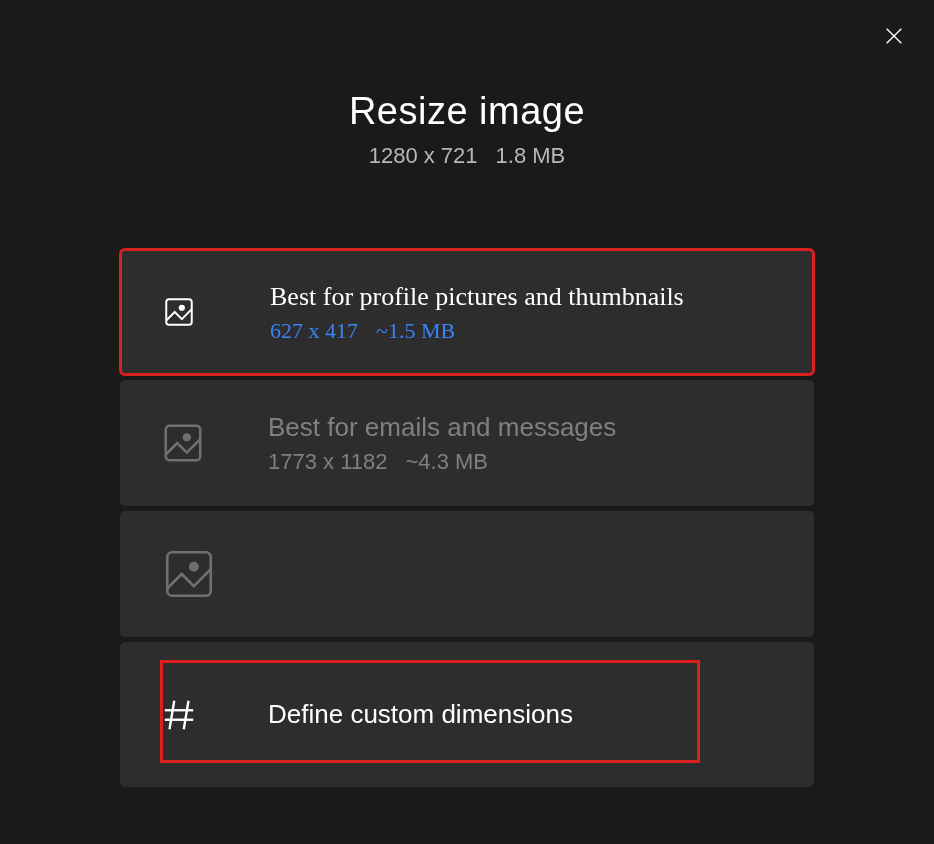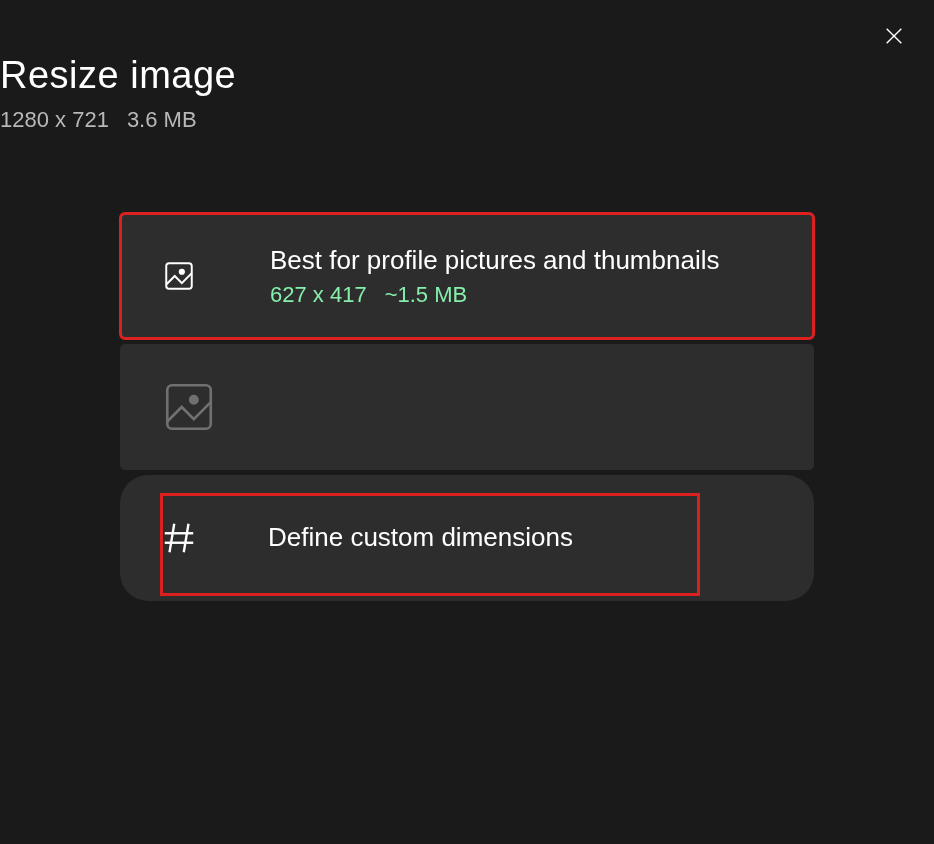--- a/index.html
+++ b/index.html
@@ -26,22 +26,22 @@
       align-items: center;
       justify-content: center;
       cursor: pointer;
       color: #ffffff;
     }
     .close-button svg {
       width: 22px;
       height: 22px;
     }
     .header {
-      text-align: left;
-      padding-top: 54px;
+      text-align: center;
+      padding-top: 90px;
     }
     .dialog-title {
       font-size: 38px;
       font-weight: 400;
       color: #ffffff;
       letter-spacing: 0.5px;
     }
     .image-info {
       margin-top: 10px;
       font-size: 22px;
@@ -62,20 +62,21 @@
       padding: 0 40px;
       height: 126px;
       display: flex;
       align-items: center;
       margin-bottom: 5px;
       cursor: pointer;
       position: relative;
     }
     .option-card.selected {
       border: 2px solid #0369a1;
+      font-family: Liberation Serif, serif;
     }
     .option-card.highlight-red-outer {
       outline: 3px solid #dc2020;
       outline-offset: -2px;
     }
     .option-card.dimmed .option-title,
     .option-card.dimmed .option-details {
       color: #808080;
     }
     .option-card.dimmed .option-icon svg {
@@ -107,30 +108,29 @@
       margin-left: 48px;
     }
     .option-title {
       font-size: 26px;
       font-weight: 400;
       color: #ffffff;
       line-height: 1.3;
     }
     .option-details {
       font-size: 22px;
-      color: #86efac;
+      color: #3b82f6;
       margin-top: 4px;
     }
     .option-details .detail-sep {
       display: inline-block;
       width: 18px;
     }
     .option-card-custom {
-      height: 126px;
-      border-radius: 28px;
+      height: 145px;
     }
     .custom-inner-highlight {
       position: absolute;
       top: 18px;
       left: 40px;
       width: 540px;
       height: 103px;
       border: 3px solid #dc2020;
       pointer-events: none;
     }
@@ -152,21 +152,21 @@
 <div class="close-button">
   <svg viewBox="0 0 24 24" fill="none" stroke="currentColor" stroke-width="1.5">
     <line x1="4" y1="4" x2="20" y2="20"></line>
     <line x1="20" y1="4" x2="4" y2="20"></line>
   </svg>
 </div>
 
 <div class="header">
   <div class="dialog-title">Resize image</div>
   <div class="image-info">
-    <span>1280 x 721</span><span class="separator"></span><span>3.6 MB</span>
+    <span>1280 x 721</span><span class="separator"></span><span>1.8 MB</span>
   </div>
 </div>
 
 <div class="options-container">
 
   <div class="option-card selected highlight-red-outer">
     <div class="option-icon small">
       <svg viewBox="0 0 24 24" fill="none" stroke-width="1.4">
         <rect x="3" y="3" width="18" height="18" rx="2"></rect>
         <circle cx="14" cy="9" r="1.5" fill="currentColor"></circle>
@@ -174,20 +174,35 @@
       </svg>
     </div>
     <div class="option-text">
       <div class="option-title">Best for profile pictures and thumbnails</div>
       <div class="option-details">
         <span>627 x 417</span><span class="detail-sep"></span><span>~1.5 MB</span>
       </div>
     </div>
   </div>
 
+  <div class="option-card dimmed">
+    <div class="option-icon medium">
+      <svg viewBox="0 0 24 24" fill="none" stroke-width="1.3">
+        <rect x="3" y="3" width="18" height="18" rx="2"></rect>
+        <circle cx="14" cy="9" r="1.5" fill="#707070"></circle>
+        <path d="M3 18 L9 12 L14 17 L21 10"></path>
+      </svg>
+    </div>
+    <div class="option-text">
+      <div class="option-title">Best for emails and messages</div>
+      <div class="option-details">
+        <span>1773 x 1182</span><span class="detail-sep"></span><span>~4.3 MB</span>
+      </div>
+    </div>
+  </div>
 
   <div class="option-card dimmed">
     <div class="option-icon large">
       <svg viewBox="0 0 24 24" fill="none" stroke-width="1.1">
         <rect x="3" y="3" width="18" height="18" rx="2"></rect>
         <circle cx="14" cy="9" r="1.5" fill="#707070"></circle>
         <path d="M3 18 L9 12 L14 17 L21 10"></path>
       </svg>
     </div>
     <div class="option-text">

